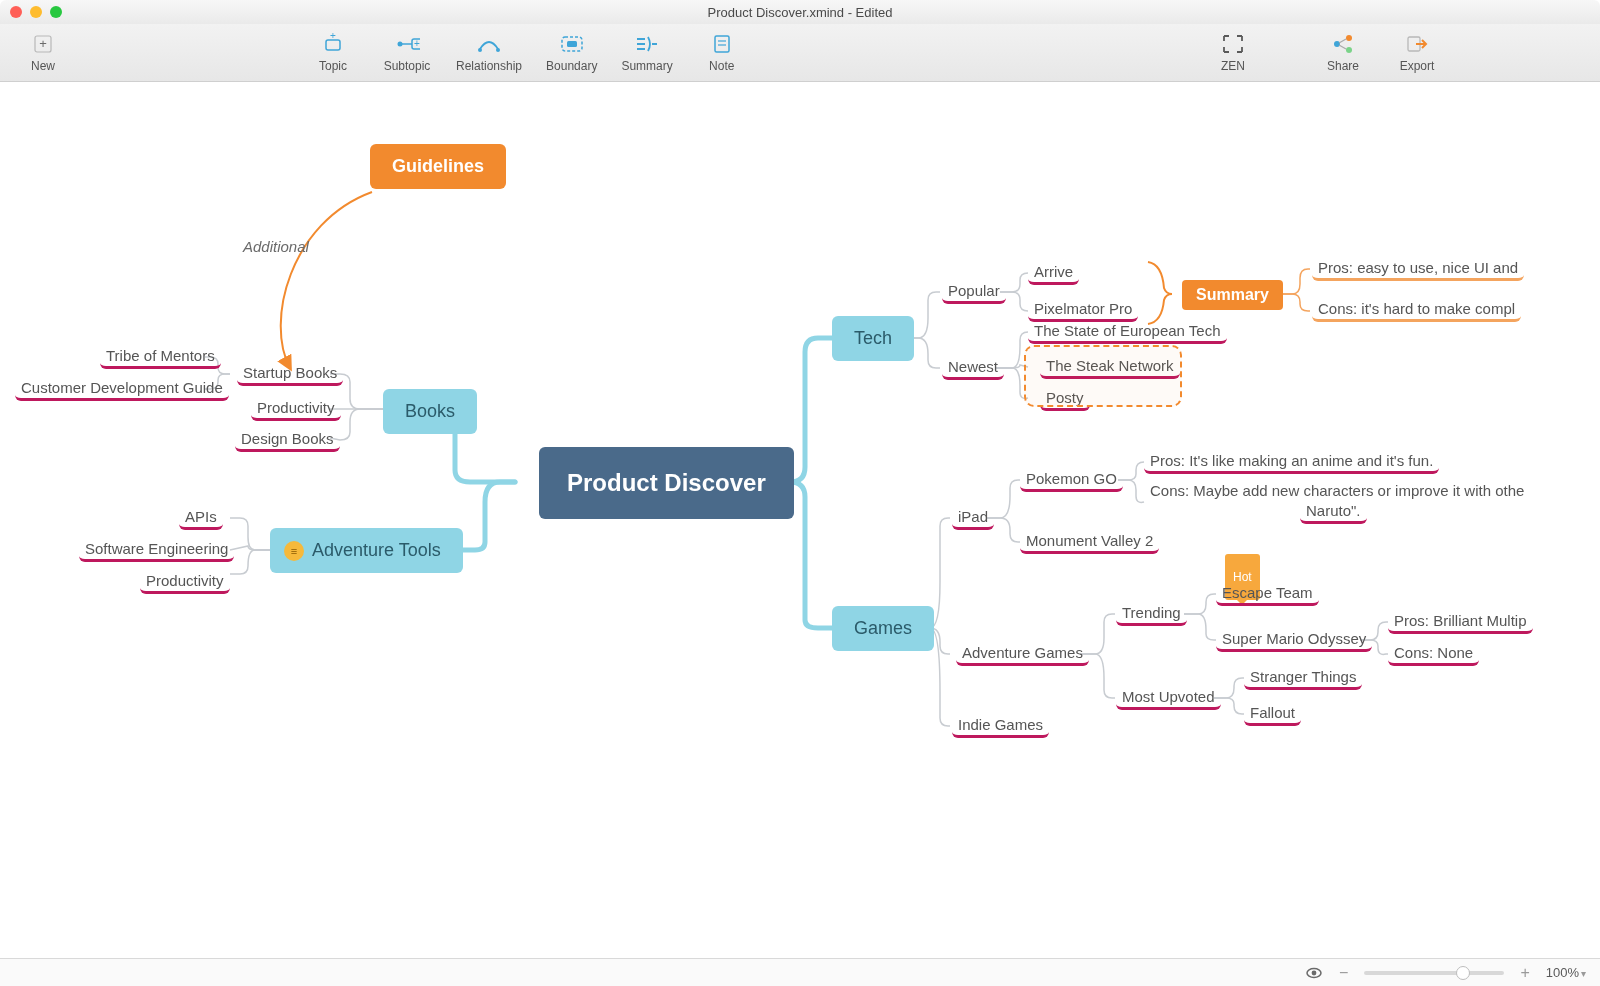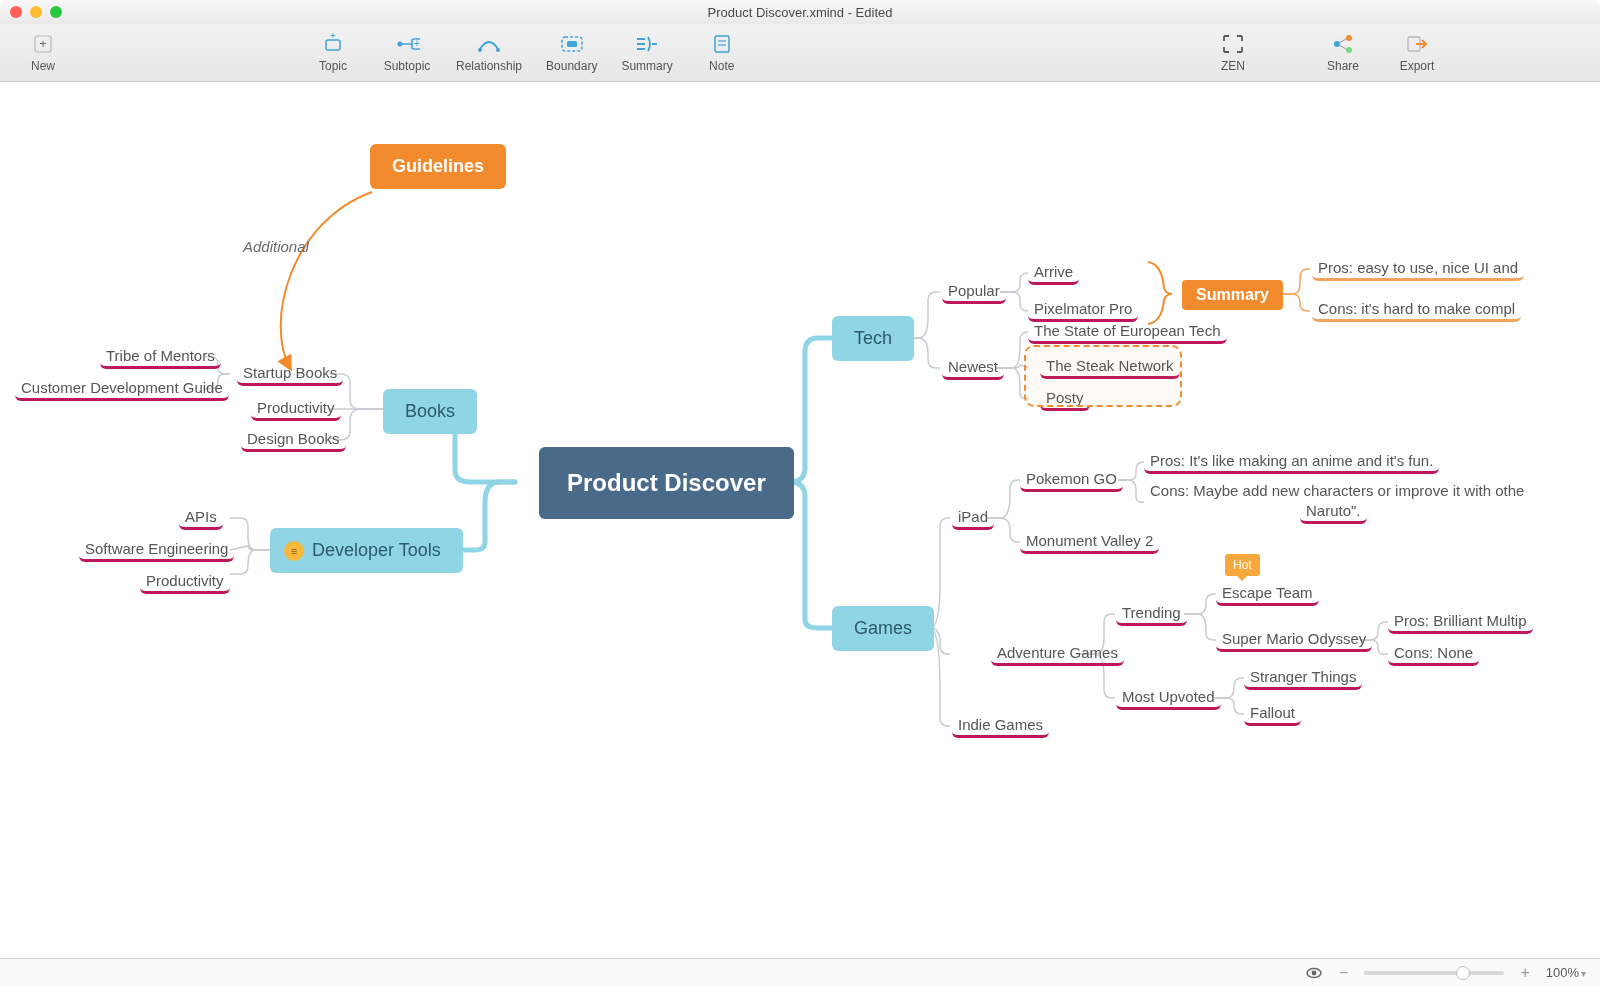--- a/index.html
+++ b/index.html
@@ -16,21 +16,21 @@
 .tool-group{display:flex;gap:24px;}
 .spacer{flex:1;}
 .canvas{position:relative;width:100%;height:calc(100% - 24px - 58px - 28px);background:#fff;overflow:hidden;}
 .svglayer{position:absolute;left:0;top:0;width:1600px;height:876px;pointer-events:none;}
 .node{position:absolute;display:flex;align-items:center;justify-content:center;border-radius:6px;font-size:15px;white-space:nowrap;}
 .node-center{background:#4a6a8a;color:#fff;font-size:24px;font-weight:600;padding:22px 28px;margin-left:24px;}
 .node-sub{background:#8fd5e5;color:#2b5b6a;font-size:18px;padding:12px 22px;}
 .node-orange{background:#f28a2e;color:#fff;font-weight:600;padding:12px 22px;font-size:18px;}
 .node-text{color:#555;font-size:15px;padding:2px 6px;border-bottom:3px solid #be185d;background:transparent;}
 .node-text-l{justify-content:center;}
-.badge{position:absolute;background:#f7a83d;color:#fff;font-size:12px;padding:4px 8px;border-radius:3px;}
+.badge{position:absolute;background:#f7a83d;color:#fff;font-size:12px;padding:16px 8px;border-radius:3px;}
 .badge:after{content:"";position:absolute;left:50%;bottom:-5px;transform:translateX(-50%);border:5px solid transparent;border-top-color:#f7a83d;border-bottom:none;}
 .summary-pill{background:#f28a2e;color:#fff;padding:6px 14px;border-radius:4px;font-size:16px;font-weight:600;}
 .boundary{position:absolute;border:2px dashed #f28a2e;border-radius:10px;background:rgba(242,138,46,0.04);}
 .devicon{width:20px;height:20px;background:#f6b93b;border-radius:50%;display:inline-flex;align-items:center;justify-content:center;margin-right:8px;color:#8a5a00;font-size:11px;font-weight:bold;}
 .relation-label{position:absolute;font-style:italic;color:#6a6a6a;font-size:15px;}
 .statusbar{position:absolute;bottom:0;left:0;right:0;height:28px;border-top:1px solid #d9d9d9;background:#fafafa;display:flex;align-items:center;justify-content:flex-end;padding:0 14px;gap:14px;font-size:13px;color:#5a5a5a;}
 .slider{width:140px;height:4px;background:#d8d8d8;border-radius:2px;position:relative;}
 .slider-thumb{position:absolute;width:14px;height:14px;background:#fff;border:1px solid #bdbdbd;border-radius:50%;top:-5px;left:92px;}
 .eye{width:18px;height:18px;}
 .pm{color:#9a9a9a;cursor:pointer;font-size:16px;padding:0 2px;}
@@ -246,27 +246,27 @@
     </div>
   <div class="node node-text node-text-l" style="left:100px;top:263px">
       <span>Tribe of Mentors</span>
     </div>
   <div class="node node-text node-text-l" style="left:15px;top:295px">
       <span>Customer Development Guide</span>
     </div>
   <div class="node node-text node-text-l" style="left:251px;top:315px">
       <span>Productivity</span>
     </div>
-  <div class="node node-text node-text-l" style="left:241px;top:346px">
+  <div class="node node-text node-text-l" style="left:235px;top:346px">
       <span>Design Books</span>
     </div>
 
   <div class="node node-sub" style="left:270px;top:446px;justify-content:flex-start;padding-left:14px">
       <span class="devicon">≡</span>
-      <span>Developer Tools</span>
+      <span>Adventure Tools</span>
     </div>
   <div class="node node-text node-text-l" style="left:179px;top:424px">
       <span>APIs</span>
     </div>
   <div class="node node-text node-text-l" style="left:79px;top:456px">
       <span>Software Engineering</span>
     </div>
   <div class="node node-text node-text-l" style="left:140px;top:488px">
       <span>Productivity</span>
     </div>
@@ -321,21 +321,21 @@
   <div class="node node-text" style="left:1144px;top:398px;border-bottom:none">
       <span>Cons: Maybe add new characters or improve it with othe</span>
     </div>
   <div class="node node-text" style="left:1300px;top:418px">
       <span>Naruto".</span>
     </div>
   <div class="node node-text" style="left:1020px;top:448px">
       <span>Monument Valley 2</span>
     </div>
 
-  <div class="node node-text" style="left:991px;top:560px">
+  <div class="node node-text" style="left:956px;top:560px">
       <span>Adventure Games</span>
     </div>
   <div class="node node-text" style="left:1116px;top:520px">
       <span>Trending</span>
     </div>
   <div class="badge" style="left:1225px;top:472px"><span>Hot</span></div>
   <div class="node node-text" style="left:1216px;top:500px">
       <span>Escape Team</span>
     </div>
   <div class="node node-text" style="left:1216px;top:546px">

